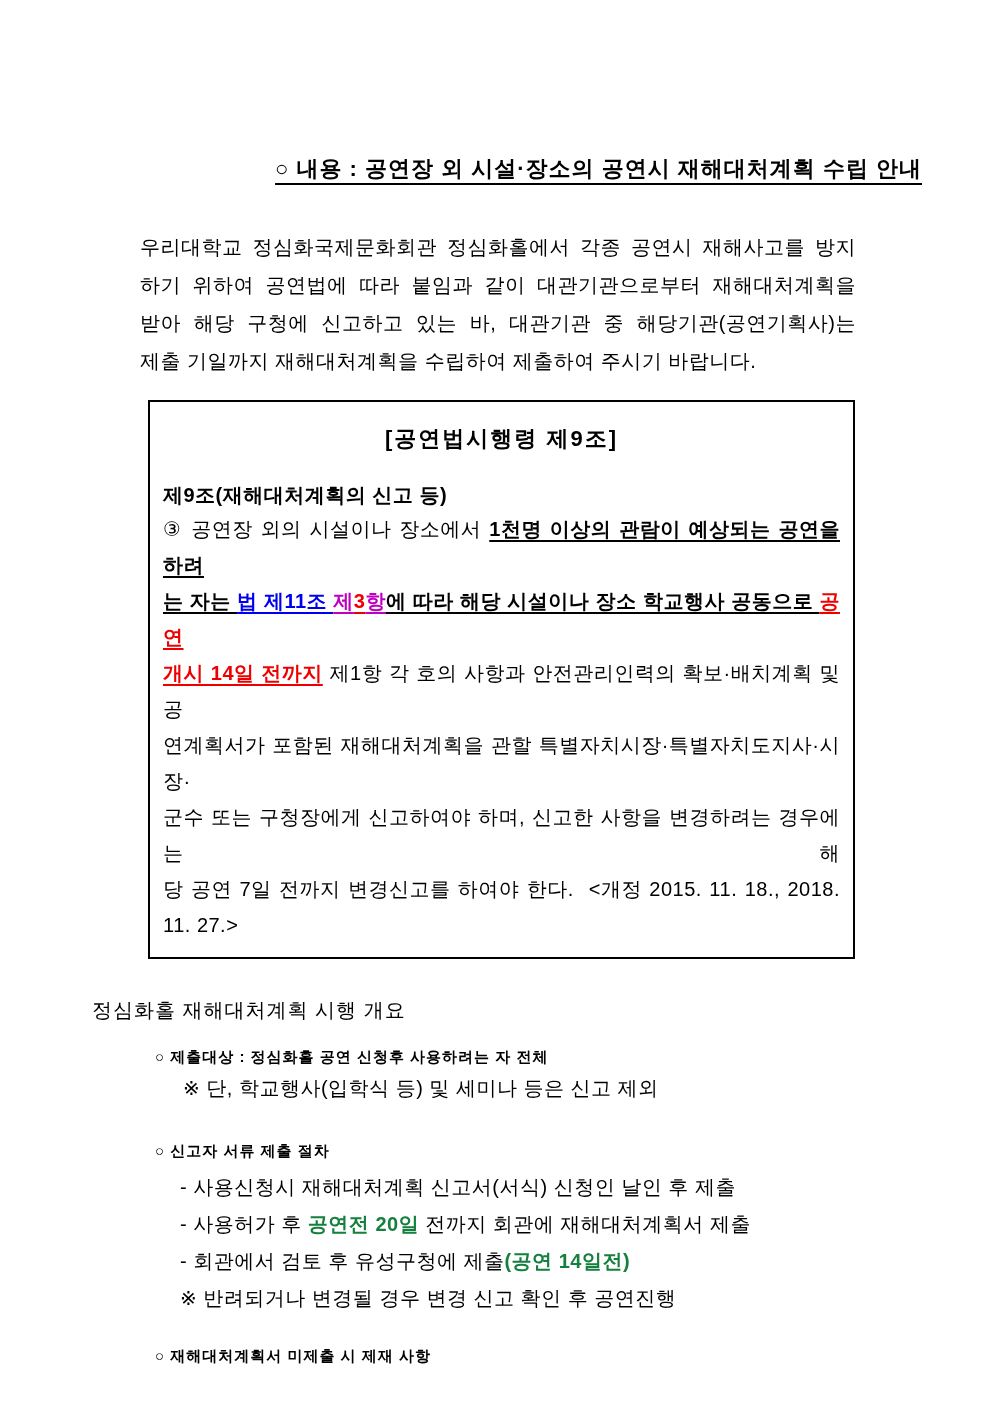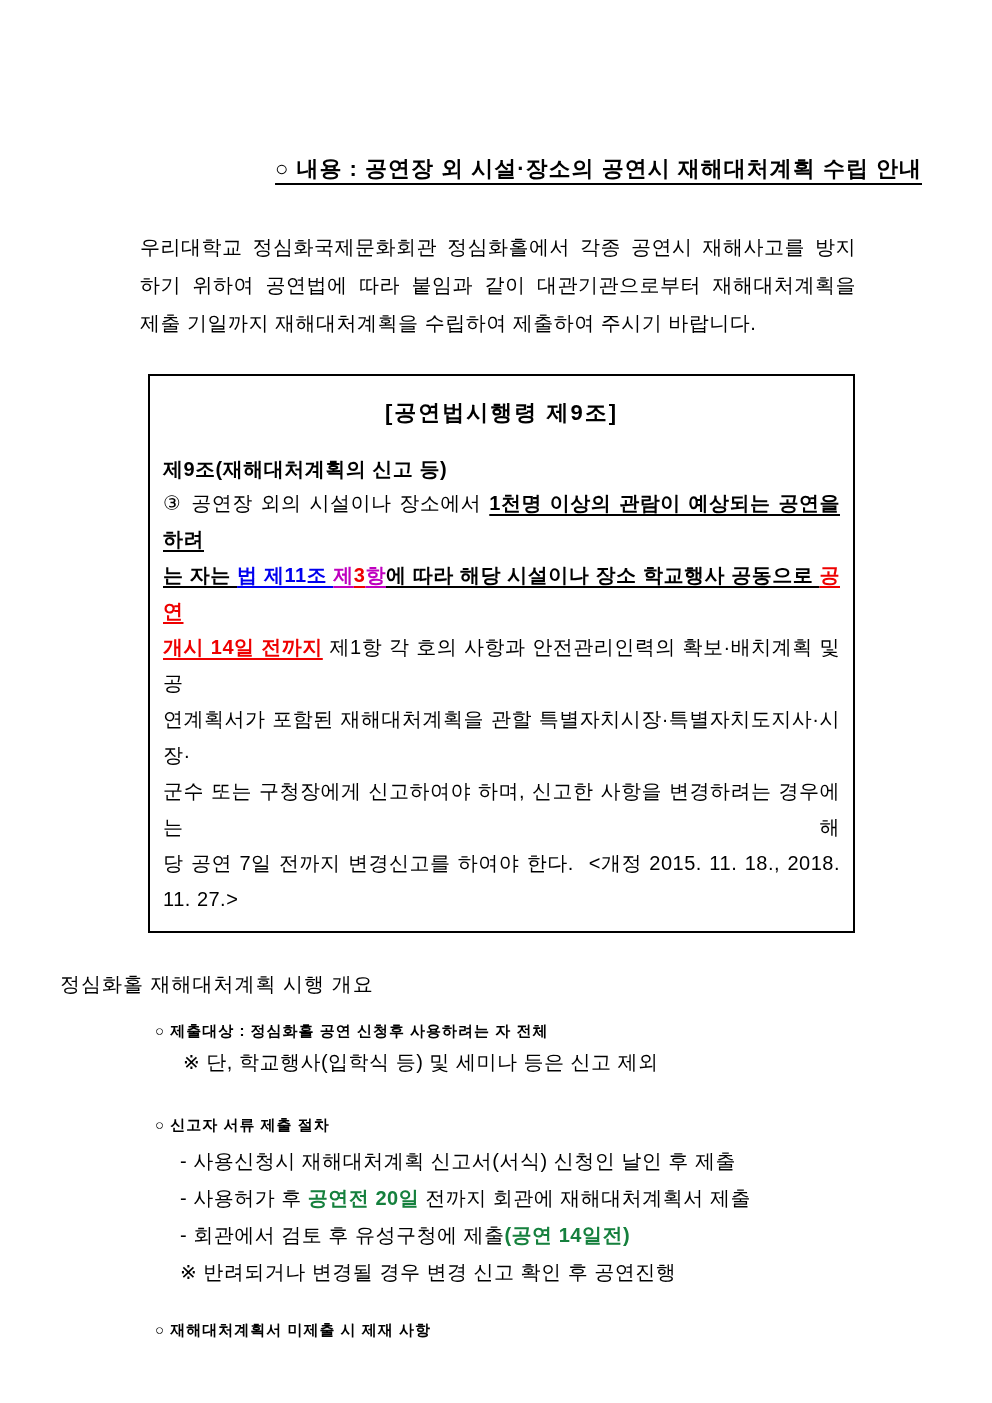--- a/index.html
+++ b/index.html
@@ -33,21 +33,21 @@
     font-size: 20px;
     line-height: 38px;
     letter-spacing: 0.5px;
   }
   .jl .rl { text-align: justify; }
   .jl .rl:not(:last-child) { text-align-last: justify; }
 
   
   .law-box {
     width: 707px;
-    margin: 32px 0 0 148px;
+    margin: 20px 0 0 148px;
     border: 2px solid #000;
     padding: 14px 13px 14px 13px;
     background: #fff;
   }
   .law-title {
     text-align: center;
     font-size: 22px;
     font-weight: bold;
     letter-spacing: 2px;
     margin-top: 8px;
@@ -69,21 +69,21 @@
   .s-p  { }
   .s-bu { font-weight: bold; text-decoration: underline; text-decoration-thickness: 2px; text-underline-offset: 4px; }
   .s-blue { font-weight: bold; color: #0000ee; text-decoration: underline; text-decoration-thickness: 2px; text-underline-offset: 4px; }
   .s-mag  { font-weight: bold; color: #bf00bf; text-decoration: underline; text-decoration-thickness: 2px; text-underline-offset: 4px; }
   .s-redd { font-weight: bold; color: #ee0000; text-decoration: underline; text-decoration-thickness: 2px; text-underline-offset: 4px; }
   .s-red  { font-weight: bold; color: #ee0000; text-decoration: underline; text-decoration-thickness: 2px; text-underline-offset: 4px; }
   .s-redb { font-weight: bold; color: #15803d; }
 
   
   .section-title {
-    margin: 38px 0 0 60px;
+    margin: 38px 0 0 92px;
     font-size: 20px;
     letter-spacing: 1px;
   }
   .item { margin-left: 155px; }
   .item-h {
     font-size: 15px;
     font-weight: bold;
     letter-spacing: 1px;
   }
   .m-item1 { margin-top: 24px; }
@@ -106,20 +106,21 @@
 
 <div class="page">
 
   <div class="main-title">
     <span class="u">○ 내용 : 공연장 외 시설·장소의 공연시 재해대처계획 수립 안내</span>
   </div>
 
   <div class="intro jl">
       <div class="rl"><span class="s-p">우리대학교 정심화국제문화회관 정심화홀에서 각종 공연시 재해사고를 방지</span></div>
       <div class="rl"><span class="s-p">하기 위하여 공연법에 따라 붙임과 같이 대관기관으로부터 재해대처계획을</span></div>
+      <div class="rl"><span class="s-p">받아 해당 구청에 신고하고 있는 바, 대관기관 중 해당기관(공연기획사)는</span></div>
       <div class="rl"><span class="s-p">제출 기일까지 재해대처계획을 수립하여 제출하여 주시기 바랍니다.</span></div>
     </div>
 
   <div class="law-box">
     <div class="law-title">[공연법시행령 제9조]</div>
     <div class="law-sub">제9조(재해대처계획의 신고 등)</div>
     <div class="law-par jl">
         <div class="rl"><span class="s-p">③ 공연장 외의 시설이나 장소에서 </span><span class="s-bu">1천명 이상의 관람이 예상되는 공연을 하려</span></div>
         <div class="rl"><span class="s-bu">는 자는 </span><span class="s-blue">법 제11조 </span><span class="s-mag">제</span><span class="s-redd">3</span><span class="s-mag">항</span><span class="s-bu">에 따라 해당 시설이나 장소 학교행사 공동으로 </span><span class="s-red">공연</span></div>
         <div class="rl"><span class="s-red">개시 14일 전까지</span><span class="s-p"> 제1항 각 호의 사항과 안전관리인력의 확보·배치계획 및 공</span></div>

